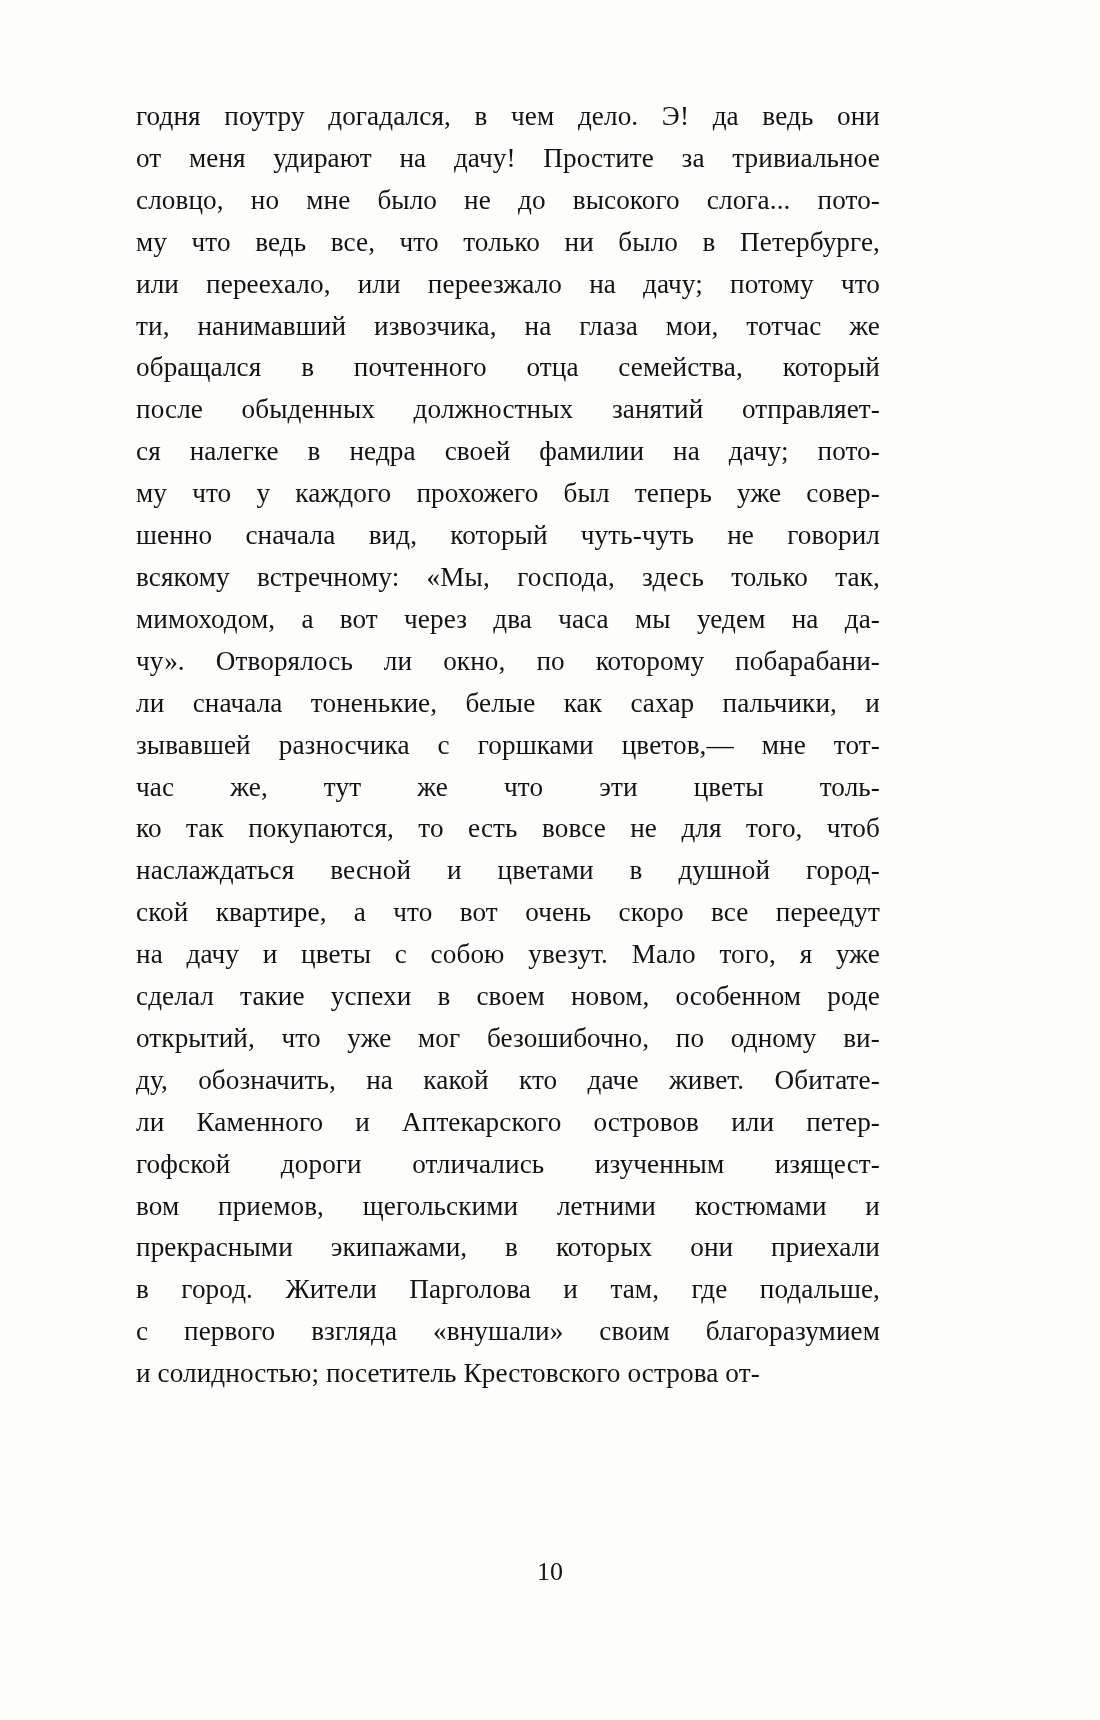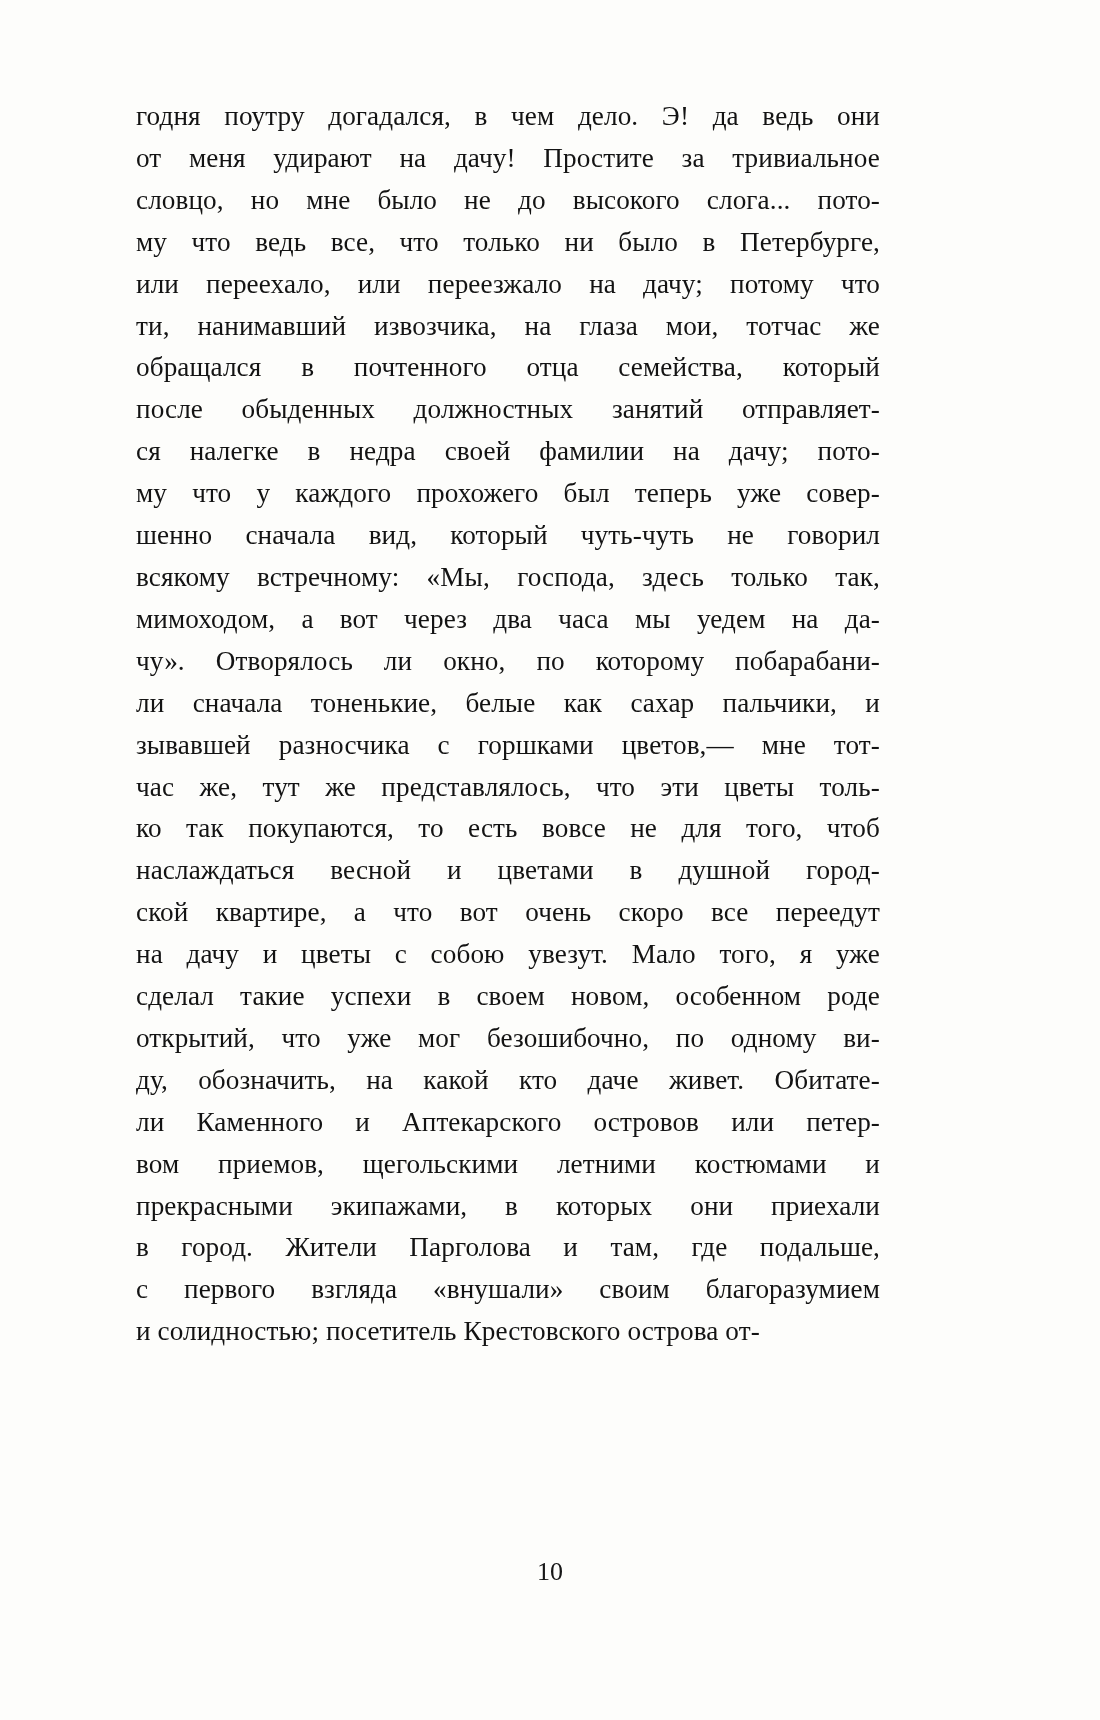--- a/index.html
+++ b/index.html
@@ -222,21 +222,20 @@
         <span class="w">горшками</span>
         <span class="w">цветов,—</span>
         <span class="w">мне</span>
         <span class="w">тот-</span>
       </span>
       <span class="text-line justify">
         <span class="w">час</span>
         <span class="w">же,</span>
         <span class="w">тут</span>
         <span class="w">же</span>
-        <span class="w">представлялось,</span>
         <span class="w">что</span>
         <span class="w">эти</span>
         <span class="w">цветы</span>
         <span class="w">толь-</span>
       </span>
       <span class="text-line justify">
         <span class="w">ко</span>
         <span class="w">так</span>
         <span class="w">покупаются,</span>
         <span class="w">то</span>
@@ -313,20 +312,27 @@
       <span class="text-line justify">
         <span class="w">ли</span>
         <span class="w">Каменного</span>
         <span class="w">и</span>
         <span class="w">Аптекарского</span>
         <span class="w">островов</span>
         <span class="w">или</span>
         <span class="w">петер-</span>
       </span>
       <span class="text-line justify">
+        <span class="w">гофской</span>
+        <span class="w">дороги</span>
+        <span class="w">отличались</span>
+        <span class="w">изученным</span>
+        <span class="w">изящест-</span>
+      </span>
+      <span class="text-line justify">
         <span class="w">вом</span>
         <span class="w">приемов,</span>
         <span class="w">щегольскими</span>
         <span class="w">летними</span>
         <span class="w">костюмами</span>
         <span class="w">и</span>
       </span>
       <span class="text-line justify">
         <span class="w">прекрасными</span>
         <span class="w">экипажами,</span>

